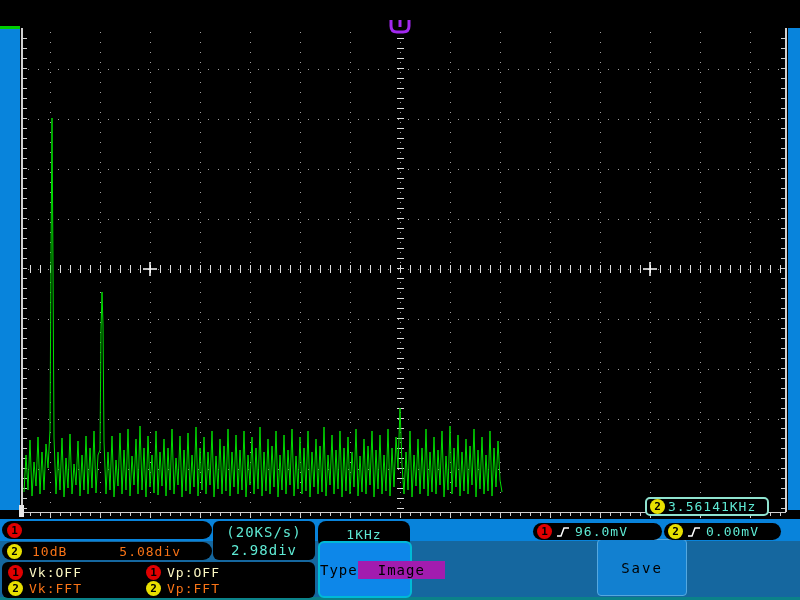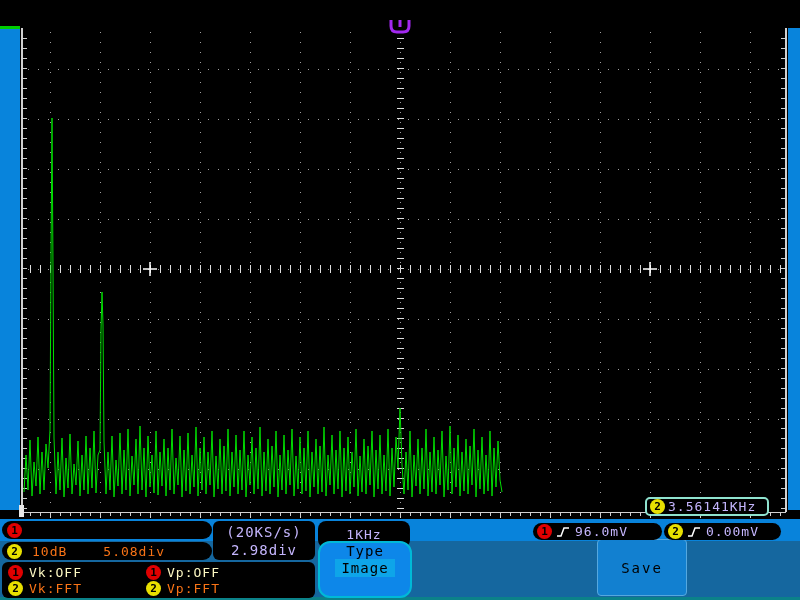--- a/index.html
+++ b/index.html
@@ -8,37 +8,37 @@
   #scope-svg{position:absolute;left:0;top:0;}
   .abs{position:absolute;box-sizing:border-box;}
   .blackbox{background:#000;color:#fff;display:flex;align-items:center;z-index:3;}
   .badge{width:15px;height:15px;min-width:15px;border-radius:50%;color:#000;
          font-size:11px;font-weight:bold;display:inline-flex;align-items:center;
          justify-content:center;line-height:1;}
   .badge.red{background:#e00000;}
   .badge.yellow{background:#e8e000;}
   .yellowtxt{color:#f97316;}
   .redtxt{color:#fef9c3;}
-  .whitetxt{color:#c4b5fd;}
+  .whitetxt{color:#5eead4;}
   .mono13{font-size:13px;letter-spacing:1px;}
   .mono14{font-size:14px;letter-spacing:1px;}
   #box-acq{flex-direction:column;justify-content:center;gap:2px;border-radius:6px;}
   #box-ch1,#box-ch2{border-radius:9px;padding-left:5px;gap:10px;}
   #box-freqref{border-radius:8px;justify-content:center;}
   #box-cursors{border-radius:6px;display:grid;grid-template-columns:138px 1fr;
                grid-template-rows:1fr 1fr;padding:2px 0 2px 6px;align-items:center;}
   .curs-item{display:flex;align-items:center;gap:6px;}
   #bottom-bar{left:0;top:519px;width:800px;height:81px;z-index:1;
       background:linear-gradient(#0883db 0 22px,#15679f 22px 78px,#0b8289 78px 81px);}
   .pill{background:#000;border-radius:9px;display:flex;align-items:center;
         gap:4px;padding-left:4px;z-index:3;}
-  #type-button{background:#0d87e9;border:2px solid #00b9d7;border-radius:12px;
-      display:flex;flex-direction:column;align-items:center;justify-content:flex-start;
+  #type-button{background:#0d87e9;border:2px solid #00b9d7;border-radius:6px;
+      display:flex;flex-direction:row;align-items:center;justify-content:flex-start;
       color:#000;z-index:3;cursor:pointer;}
-  #type-value{background:#0ea5e9;padding:1px 6px;}
+  #type-value{background:#a21caf;padding:1px 20px;}
   #save-button{background:#1280d0;border:1px solid #55a8df;border-radius:4px;
       display:flex;align-items:center;justify-content:center;color:#000;
       letter-spacing:2px;z-index:3;cursor:pointer;}
   #khz-box{background:#000;border:2px solid #8fe3cf;border-radius:5px;
       display:flex;align-items:center;gap:3px;padding-left:3px;z-index:4;}
 </style>
 </head>
 <body>
 
 <div id="screen">
@@ -1776,21 +1776,21 @@
   <div id="bottom-bar" class="abs"></div>
 
   <div id="box-ch1" class="abs blackbox" style="left:2px;top:521px;width:210px;height:18px;">
     <span class="badge red">1</span>
     <span class="whitetxt mono13"></span>
   </div>
 
   <div id="box-ch2" class="abs blackbox" style="left:2px;top:542px;width:210px;height:18px;">
     <span class="badge yellow">2</span>
     <span class="yellowtxt mono13">10dB</span>
-    <span class="yellowtxt mono13" style="margin-left:26px;">5.08div</span>
+    <span class="yellowtxt mono13" style="margin-left:42px;">5.08div</span>
   </div>
 
   <div id="box-acq" class="abs blackbox" style="left:213px;top:521px;width:102px;height:39px;">
     <span class="whitetxt mono14">(20KS/s)</span>
     <span class="whitetxt mono14">2.98div</span>
   </div>
 
   <div id="box-freqref" class="abs blackbox" style="left:318px;top:521px;width:92px;height:27px;border-radius:8px;">
     <span class="whitetxt mono13">1KHz</span>
   </div>

